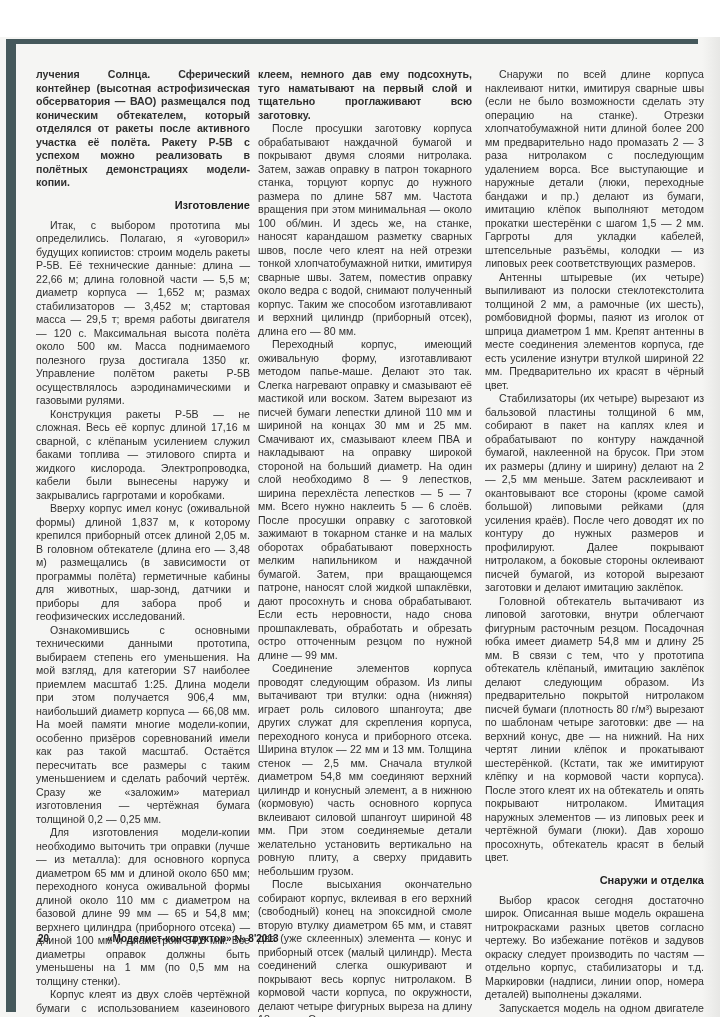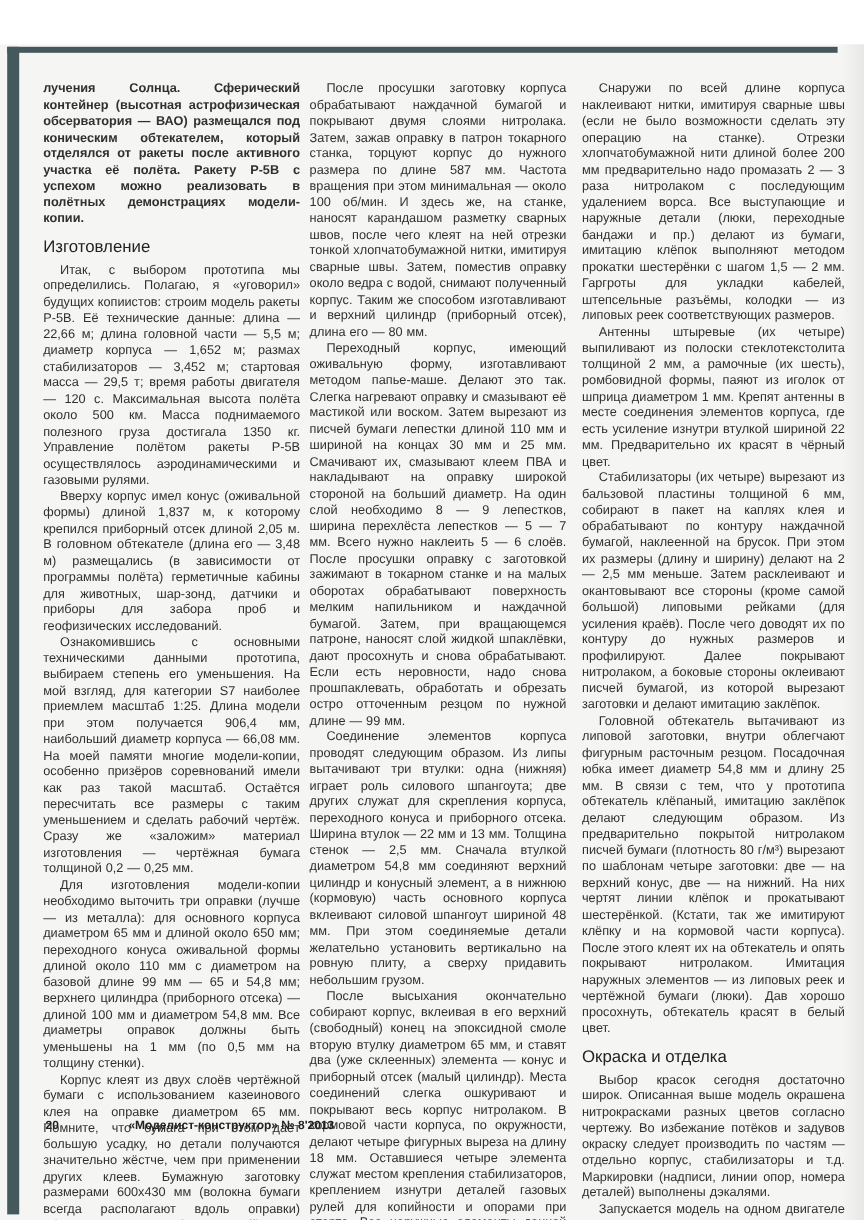--- a/index.html
+++ b/index.html
@@ -33,22 +33,22 @@
   .col{font-size:10.6px;line-height:13.5px;}
   .col-1{width:214px;margin-right:8px;}
   .col-2{width:214px;margin-right:13px;}
   .col-3{width:219px;}
   .col p{
     margin:0;text-indent:14px;text-align:justify;
     word-spacing:0.3px;
   }
   .col p.first{text-indent:0;font-weight:bold;}
   .col h2{
-    font-size:14px;line-height:16px;font-weight:normal;
-    text-align:left;margin:7px 0 6px 0;color:#222;
+    font-size:11px;line-height:16px;font-weight:bold;
+    text-align:right;margin:7px 0 6px 0;color:#222;
   }
   .footer{
     position:absolute;left:0;top:933px;width:656px;height:20px;
     font-weight:bold;font-size:10px;color:#222;
   }
   .footer .pagenum{position:absolute;left:38px;top:0;}
   .footer .journal{position:absolute;left:107px;top:0;}
 </style>
 </head>
 <body>
@@ -56,37 +56,39 @@
 <div class="paper"></div>
 <div class="edge-right"></div>
 <div class="rule-top"></div>
 <div class="rule-left"></div>
 
 <div class="columns">
   <div class="col col-1">
       <p class="first">лучения Солнца. Сферический контейнер (высотная астрофизическая обсерватория — ВАО) размещался под коническим обтекателем, который отделялся от ракеты после активного участка её полёта. Ракету Р-5В с успехом можно реализовать в полётных демонстрациях модели-копии.</p>
       <h2>Изготовление</h2>
       <p>Итак, с выбором прототипа мы определились. Полагаю, я «уговорил» будущих копиистов: строим модель ракеты Р-5В. Её технические данные: длина — 22,66 м; длина головной части — 5,5 м; диаметр корпуса — 1,652 м; размах стабилизаторов — 3,452 м; стартовая масса — 29,5 т; время работы двигателя — 120 с. Максимальная высота полёта около 500 км. Масса поднимаемого полезного груза достигала 1350 кг. Управление полётом ракеты Р-5В осуществлялось аэродинамическими и газовыми рулями.</p>
+      <p>Конструкция ракеты Р-5В — не сложная. Весь её корпус длиной 17,16 м сварной, с клёпаным усилением служил баками топлива — этилового спирта и жидкого кислорода. Электропроводка, кабели были вынесены наружу и закрывались гаргротами и коробками.</p>
       <p>Вверху корпус имел конус (оживальной формы) длиной 1,837 м, к которому крепился приборный отсек длиной 2,05 м. В головном обтекателе (длина его — 3,48 м) размещались (в зависимости от программы полёта) герметичные кабины для животных, шар-зонд, датчики и приборы для забора проб и геофизических исследований.</p>
       <p>Ознакомившись с основными техническими данными прототипа, выбираем степень его уменьшения. На мой взгляд, для категории S7 наиболее приемлем масштаб 1:25. Длина модели при этом получается 906,4 мм, наибольший диаметр корпуса — 66,08 мм. На моей памяти многие модели-копии, особенно призёров соревнований имели как раз такой масштаб. Остаётся пересчитать все размеры с таким уменьшением и сделать рабочий чертёж. Сразу же «заложим» материал изготовления — чертёжная бумага толщиной 0,2 — 0,25 мм.</p>
       <p>Для изготовления модели-копии необходимо выточить три оправки (лучше — из металла): для основного корпуса диаметром 65 мм и длиной около 650 мм; переходного конуса оживальной формы длиной около 110 мм с диаметром на базовой длине 99 мм — 65 и 54,8 мм; верхнего цилиндра (приборного отсека) — длиной 100 мм и диаметром 54,8 мм. Все диаметры оправок должны быть уменьшены на 1 мм (по 0,5 мм на толщину стенки).</p>
       <p>Корпус клеят из двух слоёв чертёжной бумаги с использованием казеинового клея на оправке диаметром 65 мм. Помните, что бумага при этом даёт большую усадку, но детали получаются значительно жёстче, чем при применении других клеев. Бумажную заготовку размерами 600х430 мм (волокна бумаги всегда располагают вдоль оправки) обматывают один раз (в один слой) вдоль оправки. Оставшуюся поверхность промазывают</p>
     </div>
   <div class="col col-2">
+      <p class="first">клеем, немного дав ему подсохнуть, туго наматывают на первый слой и тщательно проглаживают всю заготовку.</p>
       <p>После просушки заготовку корпуса обрабатывают наждачной бумагой и покрывают двумя слоями нитролака. Затем, зажав оправку в патрон токарного станка, торцуют корпус до нужного размера по длине 587 мм. Частота вращения при этом минимальная — около 100 об/мин. И здесь же, на станке, наносят карандашом разметку сварных швов, после чего клеят на ней отрезки тонкой хлопчатобумажной нитки, имитируя сварные швы. Затем, поместив оправку около ведра с водой, снимают полученный корпус. Таким же способом изготавливают и верхний цилиндр (приборный отсек), длина его — 80 мм.</p>
       <p>Переходный корпус, имеющий оживальную форму, изготавливают методом папье-маше. Делают это так. Слегка нагревают оправку и смазывают её мастикой или воском. Затем вырезают из писчей бумаги лепестки длиной 110 мм и шириной на концах 30 мм и 25 мм. Смачивают их, смазывают клеем ПВА и накладывают на оправку широкой стороной на больший диаметр. На один слой необходимо 8 — 9 лепестков, ширина перехлёста лепестков — 5 — 7 мм. Всего нужно наклеить 5 — 6 слоёв. После просушки оправку с заготовкой зажимают в токарном станке и на малых оборотах обрабатывают поверхность мелким напильником и наждачной бумагой. Затем, при вращающемся патроне, наносят слой жидкой шпаклёвки, дают просохнуть и снова обрабатывают. Если есть неровности, надо снова прошпаклевать, обработать и обрезать остро отточенным резцом по нужной длине — 99 мм.</p>
       <p>Соединение элементов корпуса проводят следующим образом. Из липы вытачивают три втулки: одна (нижняя) играет роль силового шпангоута; две других служат для скрепления корпуса, переходного конуса и приборного отсека. Ширина втулок — 22 мм и 13 мм. Толщина стенок — 2,5 мм. Сначала втулкой диаметром 54,8 мм соединяют верхний цилиндр и конусный элемент, а в нижнюю (кормовую) часть основного корпуса вклеивают силовой шпангоут шириной 48 мм. При этом соединяемые детали желательно установить вертикально на ровную плиту, а сверху придавить небольшим грузом.</p>
       <p>После высыхания окончательно собирают корпус, вклеивая в его верхний (свободный) конец на эпоксидной смоле вторую втулку диаметром 65 мм, и ставят два (уже склеенных) элемента — конус и приборный отсек (малый цилиндр). Места соединений слегка ошкуривают и покрывают весь корпус нитролаком. В кормовой части корпуса, по окружности, делают четыре фигурных выреза на длину 18 мм. Оставшиеся четыре элемента служат местом крепления стабилизаторов, креплением изнутри деталей газовых рулей для копийности и опорами при старте. Все наружные элементы донной части корпуса изготавливают из липы, шпаклюют и красят в чёрный цвет. Крепят их к готовой модели.</p>
     </div>
   <div class="col col-3">
   <p>Снаружи по всей длине корпуса наклеивают нитки, имитируя сварные швы (если не было возможности сделать эту операцию на станке). Отрезки хлопчатобумажной нити длиной более 200 мм предварительно надо промазать 2 — 3 раза нитролаком с последующим удалением ворса. Все выступающие и наружные детали (люки, переходные бандажи и пр.) делают из бумаги, имитацию клёпок выполняют методом прокатки шестерёнки с шагом 1,5 — 2 мм. Гаргроты для укладки кабелей, штепсельные разъёмы, колодки — из липовых реек соответствующих размеров.</p>
       <p>Антенны штыревые (их четыре) выпиливают из полоски стеклотекстолита толщиной 2 мм, а рамочные (их шесть), ромбовидной формы, паяют из иголок от шприца диаметром 1 мм. Крепят антенны в месте соединения элементов корпуса, где есть усиление изнутри втулкой шириной 22 мм. Предварительно их красят в чёрный цвет.</p>
       <p>Стабилизаторы (их четыре) вырезают из бальзовой пластины толщиной 6 мм, собирают в пакет на каплях клея и обрабатывают по контуру наждачной бумагой, наклеенной на брусок. При этом их размеры (длину и ширину) делают на 2 — 2,5 мм меньше. Затем расклеивают и окантовывают все стороны (кроме самой большой) липовыми рейками (для усиления краёв). После чего доводят их по контуру до нужных размеров и профилируют. Далее покрывают нитролаком, а боковые стороны оклеивают писчей бумагой, из которой вырезают заготовки и делают имитацию заклёпок.</p>
       <p>Головной обтекатель вытачивают из липовой заготовки, внутри облегчают фигурным расточным резцом. Посадочная юбка имеет диаметр 54,8 мм и длину 25 мм. В связи с тем, что у прототипа обтекатель клёпаный, имитацию заклёпок делают следующим образом. Из предварительно покрытой нитролаком писчей бумаги (плотность 80 г/м³) вырезают по шаблонам четыре заготовки: две — на верхний конус, две — на нижний. На них чертят линии клёпок и прокатывают шестерёнкой. (Кстати, так же имитируют клёпку и на кормовой части корпуса). После этого клеят их на обтекатель и опять покрывают нитролаком. Имитация наружных элементов — из липовых реек и чертёжной бумаги (люки). Дав хорошо просохнуть, обтекатель красят в белый цвет.</p>
-      <h2>Окраска и отделка</h2>
+      <h2>Снаружи и отделка</h2>
       <p>Выбор красок сегодня достаточно широк. Описанная выше модель окрашена нитрокрасками разных цветов согласно чертежу. Во избежание потёков и задувов окраску следует производить по частям — отдельно корпус, стабилизаторы и т.д. Маркировки (надписи, линии опор, номера деталей) выполнены дэкалями.</p>
       <p>Запускается модель на одном двигателе МРД-20-10-4. Стартовая масса — около 285 г.</p>
     </div>
 </div>
 
 <div class="footer">
   <span class="pagenum">20</span>
   <span class="journal">«Моделист-конструктор» № 8'2013</span>
 </div>
 

